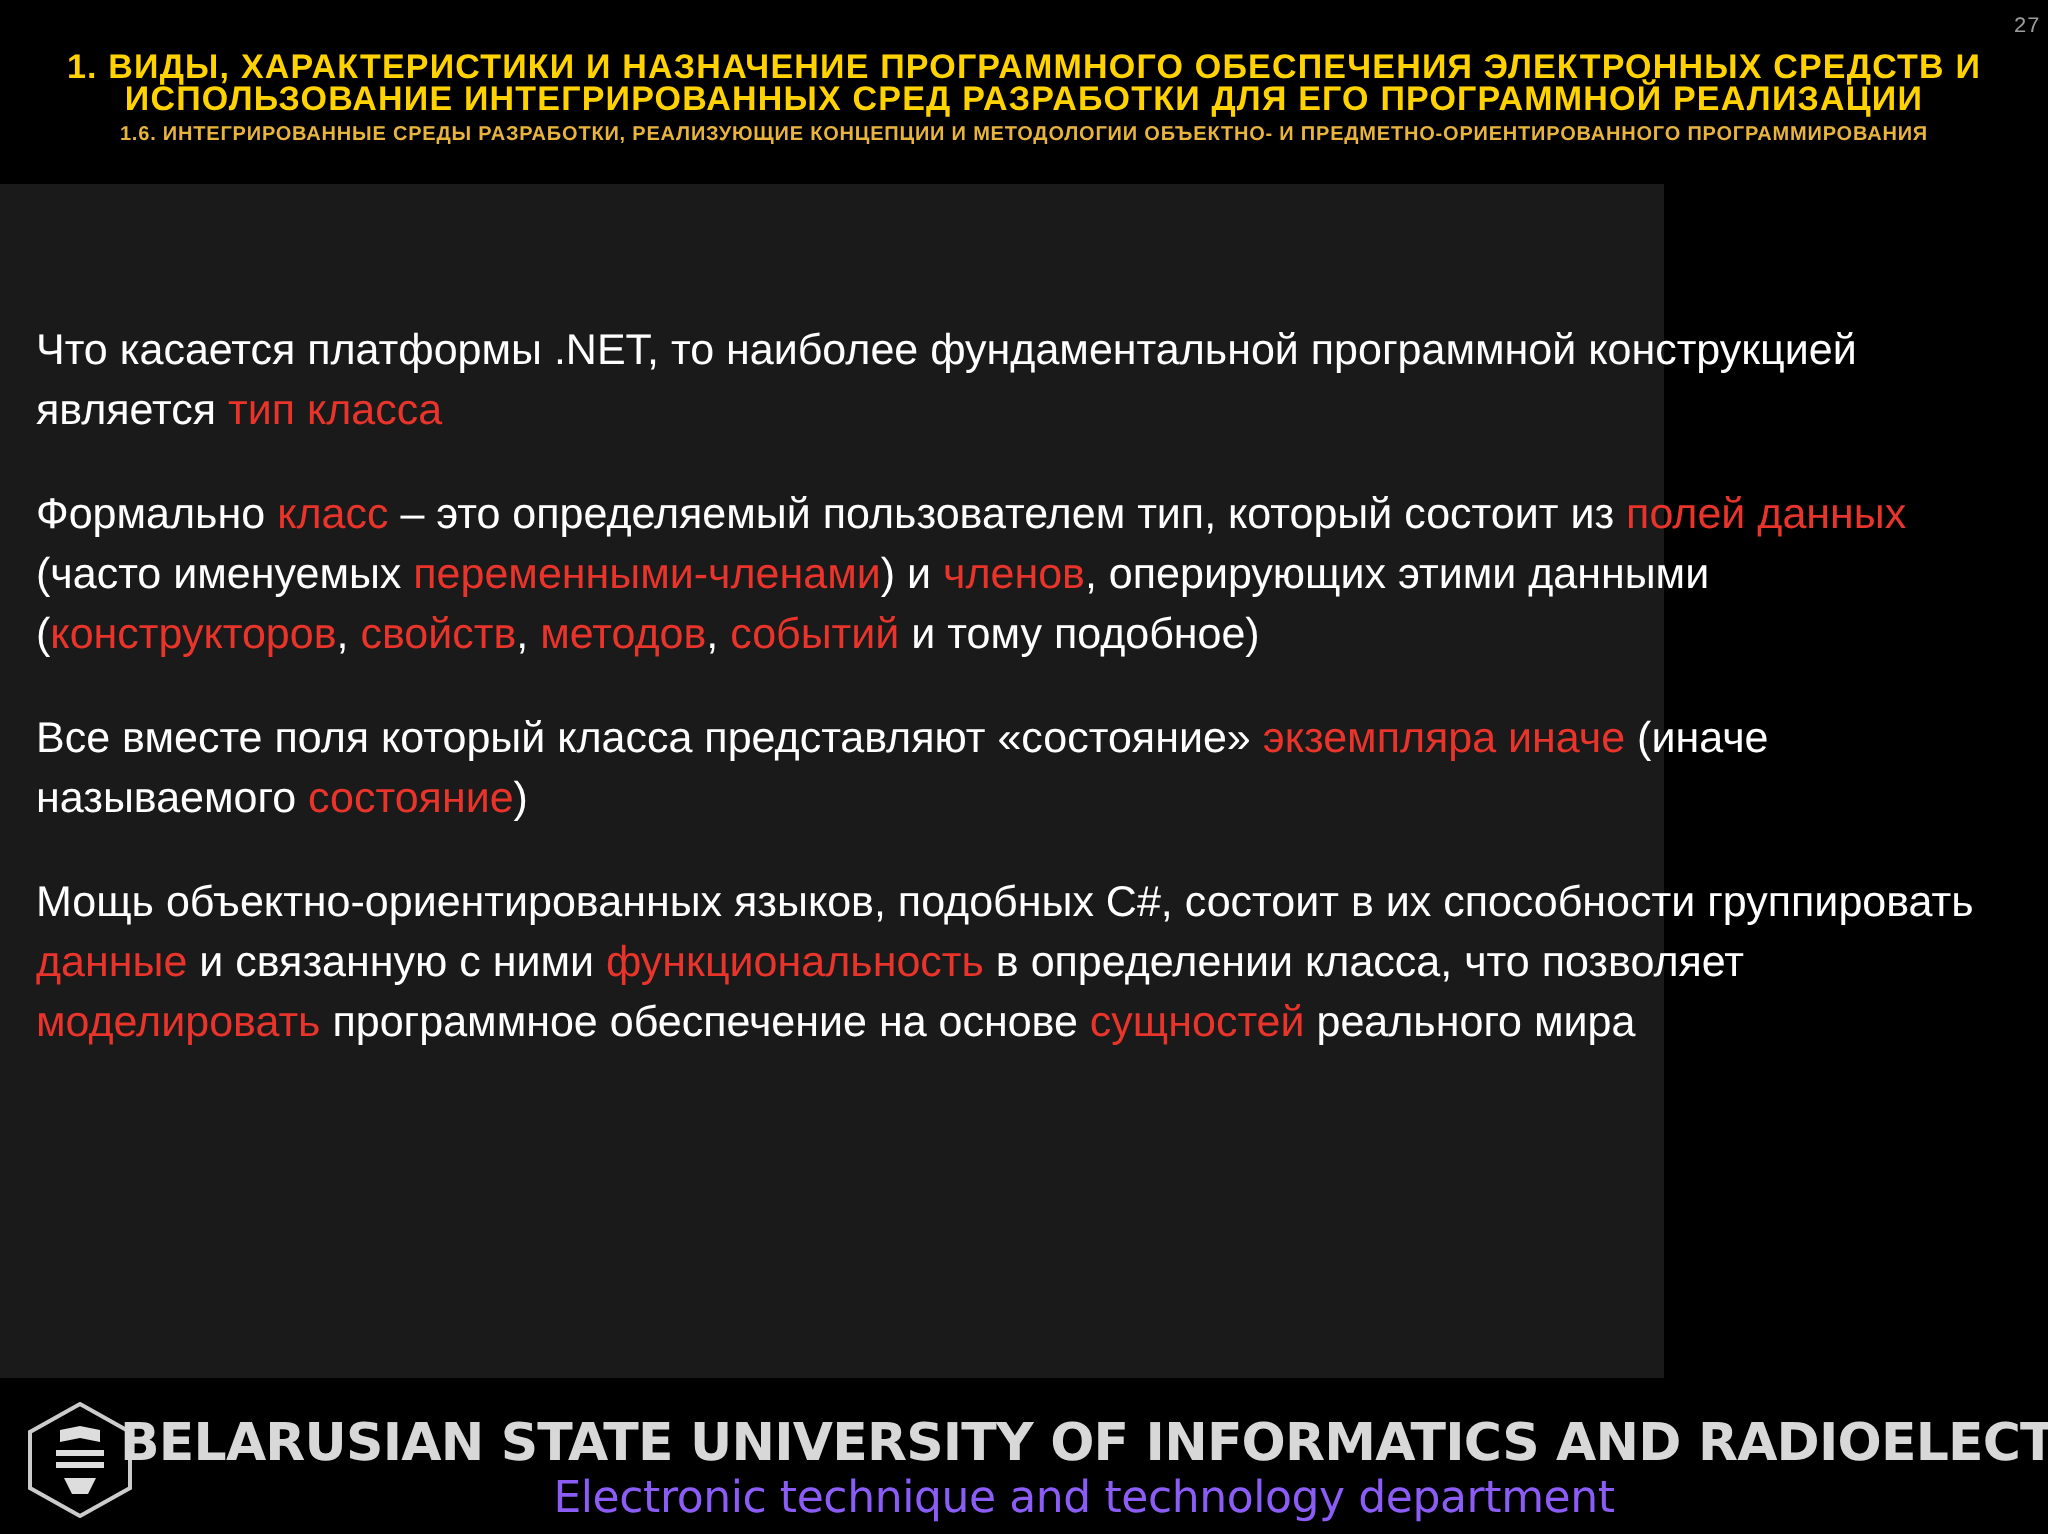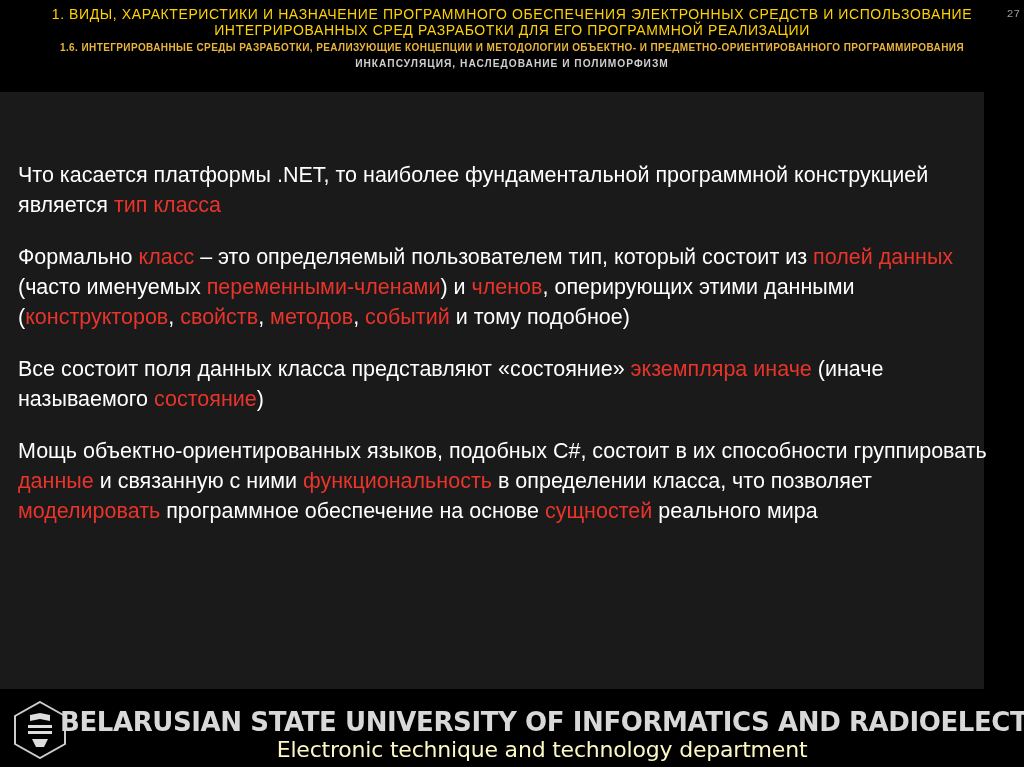--- a/index.html
+++ b/index.html
@@ -26,25 +26,26 @@
     top: 0; left: 0;
     width: 1024px;
     height: 90px;
     background: #000000;
     text-align: center;
     padding-top: 6px;
     box-sizing: border-box;
   }
   .header-line1 {
     color: #ffd200;
-    font-size: 14px;
-    font-weight: normal;
+    font-size: 17px;
+    font-weight: bold;
     letter-spacing: 0.6px;
     line-height: 16px;
     padding: 0 16px;
+    margin-top: 20px;
   }
   .header-line2 {
     color: #e8b43c;
     font-size: 10px;
     font-weight: bold;
     letter-spacing: 0.4px;
     line-height: 15px;
     padding: 2px 24px 0 24px;
   }
   .header-line3 {
@@ -63,21 +64,21 @@
     font-size: 11px;
     font-weight: normal;
     font-family: Liberation Mono, monospace;
   }
 
   
   .content {
     position: absolute;
     top: 92px;
     left: 0;
-    width: 984px;
+    width: 832px;
     height: 597px;
     background: #1a1a1a;
   }
   .body-text {
     position: absolute;
     top: 68px;
     left: 18px;
     width: 988px;
     color: #ffffff;
     font-size: 21.5px;
@@ -120,48 +121,47 @@
   .footer-line1 {
     color: #d8d8d8;
     font-family: "DejaVu Sans", sans-serif;
     font-size: 26px;
     font-weight: bold;
     letter-spacing: -0.4px;
     line-height: 30px;
     white-space: nowrap;
   }
   .footer-line2 {
-    color: #fef9c3;
+    color: #8b5cf6;
     font-family: "DejaVu Sans", sans-serif;
     font-size: 22px;
     letter-spacing: -0.2px;
     line-height: 26px;
     white-space: nowrap;
   }
 </style>
 </head>
 <body>
 
 <div class="slide">
 
   <div class="header">
     <div class="header-line1">1. ВИДЫ, ХАРАКТЕРИСТИКИ И НАЗНАЧЕНИЕ ПРОГРАММНОГО ОБЕСПЕЧЕНИЯ ЭЛЕКТРОННЫХ СРЕДСТВ И ИСПОЛЬЗОВАНИЕ ИНТЕГРИРОВАННЫХ СРЕД РАЗРАБОТКИ ДЛЯ ЕГО ПРОГРАММНОЙ РЕАЛИЗАЦИИ</div>
     <div class="header-line2">1.6. ИНТЕГРИРОВАННЫЕ СРЕДЫ РАЗРАБОТКИ, РЕАЛИЗУЮЩИЕ КОНЦЕПЦИИ И МЕТОДОЛОГИИ ОБЪЕКТНО- И ПРЕДМЕТНО-ОРИЕНТИРОВАННОГО ПРОГРАММИРОВАНИЯ</div>
-    <div class="header-line3">ИНКАПСУЛЯЦИЯ, НАСЛЕДОВАНИЕ И ПОЛИМОРФИЗМ</div>
     <div class="slide-number">27</div>
   </div>
 
   <div class="content">
     <div class="body-text">
 
       <p class="para"><span>Что касается платформы .NET, то наиболее фундаментальной программной конструкцией является </span><span class="hl">тип класса</span></p>
 
       <p class="para"><span>Формально </span><span class="hl">класс</span><span> – это определяемый пользователем тип, который состоит из </span><span class="hl">полей данных</span><span> (часто именуемых </span><span class="hl">переменными-членами</span><span>) и </span><span class="hl">членов</span><span>, оперирующих этими данными (</span><span class="hl">конструкторов</span><span>, </span><span class="hl">свойств</span><span>, </span><span class="hl">методов</span><span>, </span><span class="hl">событий</span><span> и тому подобное)</span></p>
 
-      <p class="para"><span>Все состоит поля данных класса представляют «состояние» </span><span class="hl">экземпляра иначе</span><span> (иначе называемого </span><span class="hl">состояние</span><span>)</span></p>
+      <p class="para"><span>Все вместе поля который класса представляют «состояние» </span><span class="hl">экземпляра иначе</span><span> (иначе называемого </span><span class="hl">состояние</span><span>)</span></p>
 
       <p class="para"><span>Мощь объектно-ориентированных языков, подобных C#, состоит в их способности группировать </span><span class="hl">данные</span><span> и связанную с ними </span><span class="hl">функциональность</span><span> в определении класса, что позволяет </span><span class="hl">моделировать</span><span> программное обеспечение на основе </span><span class="hl">сущностей</span><span> реального мира</span></p>
 
     </div>
   </div>
 
   <div class="footer">
     <div class="logo">
       <svg width="52" height="58" viewBox="0 0 52 58" xmlns="http://www.w3.org/2000/svg">
         <polygon points="26,1 51,15 51,43 26,57 1,43 1,15" fill="none" stroke="#cccccc" stroke-width="2"></polygon>

